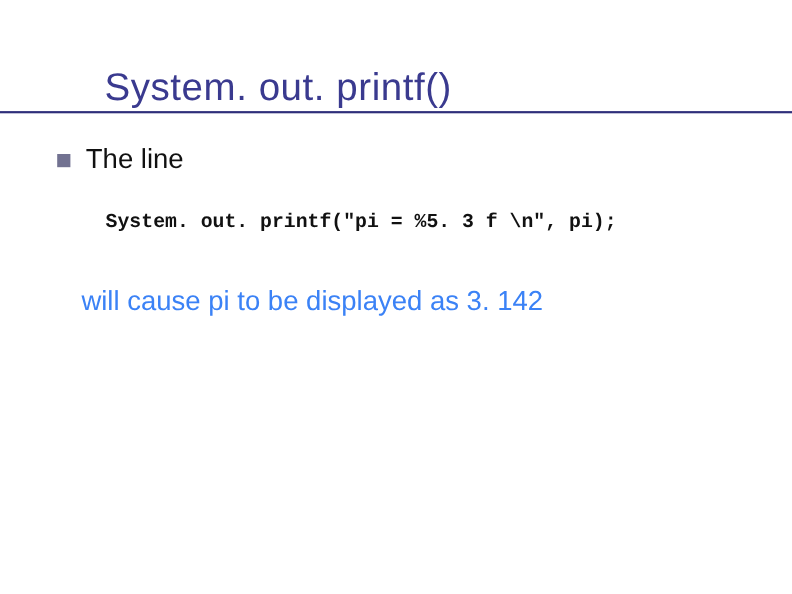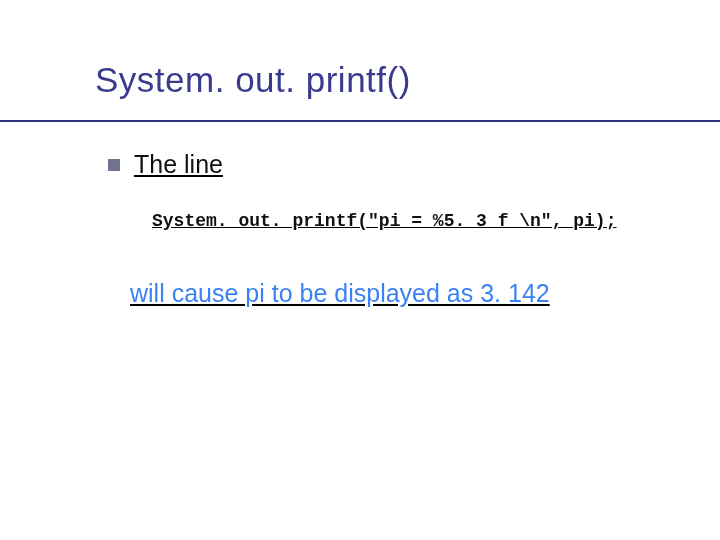--- a/index.html
+++ b/index.html
@@ -15,32 +15,31 @@
       position: relative;
       overflow: hidden;
     }
     .slide {
       width: 100%;
       height: 100%;
       padding: 60px 0 0 0;
     }
     .title-area {
       padding-left: 95px;
-      padding-bottom: 20px;
+      padding-bottom: 1px;
       border-bottom: 2px solid #2f2f7a;
     }
     .title-text {
       font-size: 35px;
       color: #3a3a8f;
       font-weight: 400;
       letter-spacing: 0.5px;
     }
     .content {
-      padding: 28px 50px 0 108px;
-      text-decoration: underline;
+      padding: 28px 50px 0 52px;
     }
     .bullet-row {
       display: flex;
       align-items: center;
       gap: 14px;
     }
     .bullet-square {
       width: 12px;
       height: 12px;
       background: #727291;

